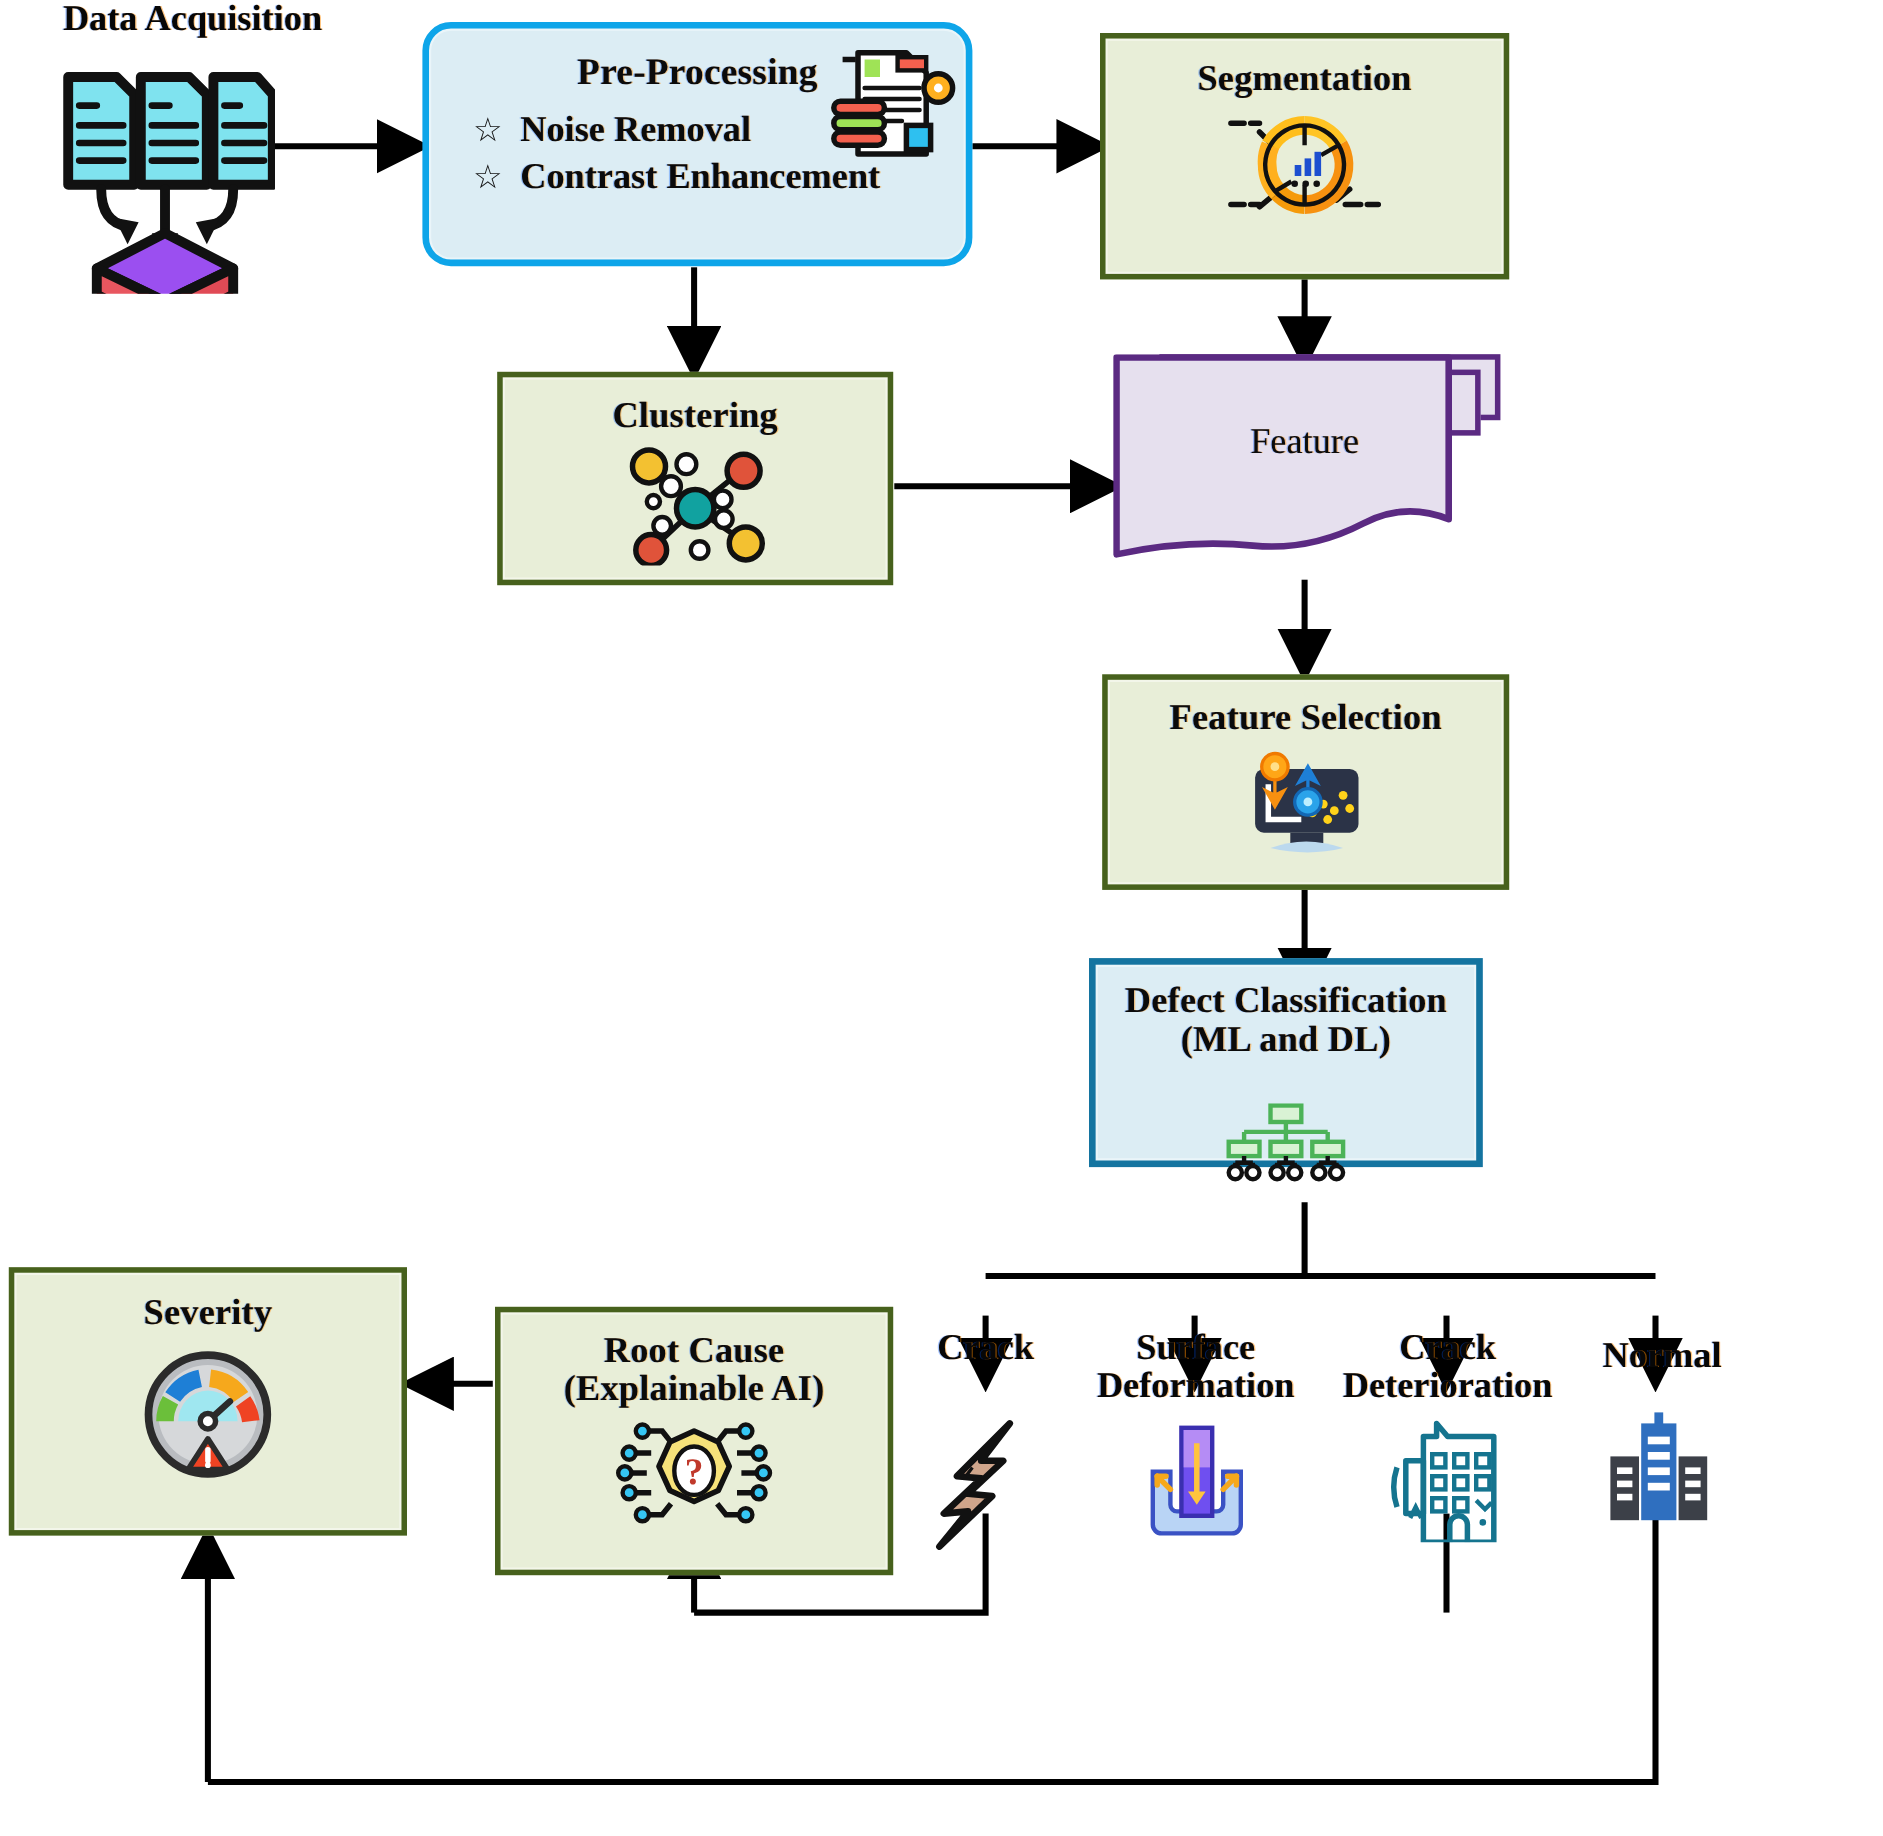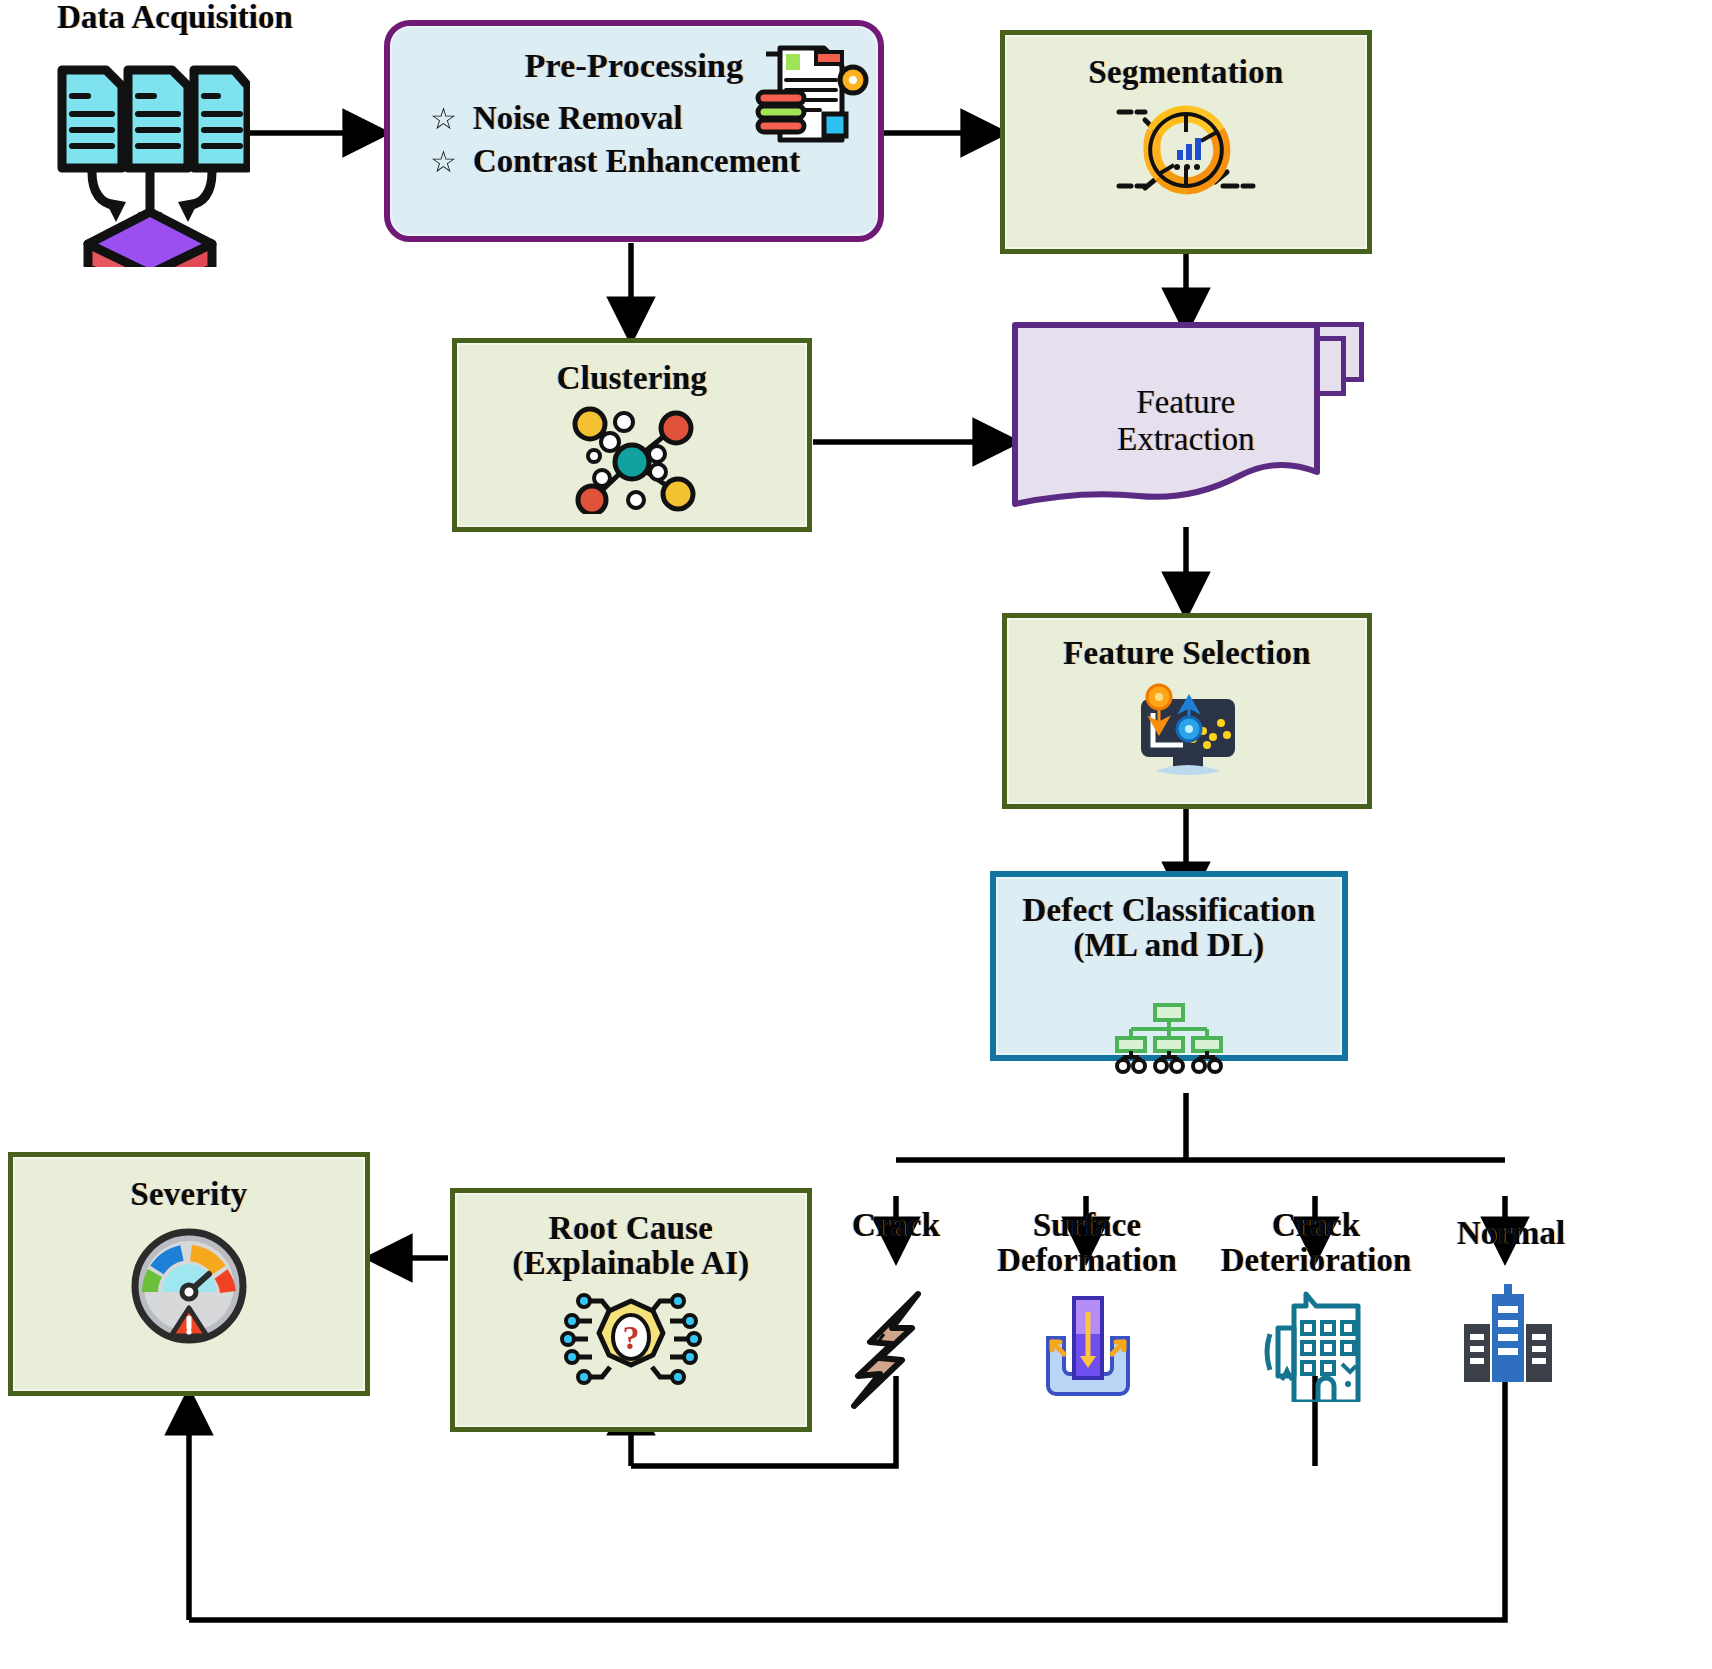--- a/index.html
+++ b/index.html
@@ -8,21 +8,21 @@
   #stage{position:absolute;left:0;top:0;width:1712px;height:1669px;}
 
   
   .node{position:absolute;box-sizing:border-box;display:flex;flex-direction:column;
         align-items:center;justify-content:flex-start;text-align:center;}
 
   .box-green{background:#e8eed8;border:5px solid #47611d;
              box-shadow:inset 0 0 0 2px #f3f6ea;}
   .box-blue{background:#dcedf4;border:6px solid #1474a0;
             box-shadow:inset 0 0 0 2px #eaf5f9;}
-  .box-blue-round{background:#dcedf4;border:6px solid #701a75;border-radius:26px;
+  .box-blue-round{background:#dcedf4;border:6px solid #0ea5e9;border-radius:26px;
             box-shadow:inset 0 0 0 2px #eaf5f9;}
 
   .title{font-weight:bold;color:#0b0b0b;letter-spacing:.2px;line-height:1.06;
          text-shadow:1px 0 0 rgba(255,140,0,.45), -1px 0 0 rgba(0,90,255,.35);}
 
   .t34{font-size:34px;}
   .t33{font-size:33px;}
 
   .plain-label{position:absolute;text-align:center;font-weight:bold;color:#070707;
       text-shadow:1px 0 0 rgba(255,140,0,.5), -1px 0 0 rgba(0,90,255,.35);
@@ -231,21 +231,20 @@
   <div class="stack-wrap" style="left:1012px;top:322px;width:348px;height:210px;">
     <div class="stack-sheet" style="left:42px;top:0;width:300px;height:50px;"></div>
     <div class="stack-sheet" style="left:24px;top:14px;width:300px;height:50px;"></div>
     <div class="stack-front" style="width:308px;height:186px;">
       <svg class="icn" width="308" height="186" viewBox="0 0 308 186" preserveAspectRatio="none">
         <path d="M3,3 H305 V150 q-40,-16 -78,4 q-48,25 -100,20 q-60,-6 -124,8 z" fill="#e6e0ee" stroke="#5b2a82" stroke-width="6" stroke-linejoin="round"></path>
       </svg>
     </div>
     <div class="stack-label" style="left:0;top:62px;">
       <div>Feature</div>
-      <div>Extraction</div>
     </div>
   </div>
 
   <div class="node box-green" style="left:1002px;top:613px;width:370px;height:196px;">
     <div class="title t33" style="margin-top:18px;">Feature Selection</div>
     <div style="margin-top:2px;">
       <svg class="icn" width="140" height="112" viewBox="0 0 140 112">
         <rect x="24" y="26" width="94" height="58" rx="8" fill="#2b3347"></rect>
         <path d="M36,40 v32 h30" fill="none" stroke="#fff" stroke-width="5"></path>
         <g fill="#ffd21a">

